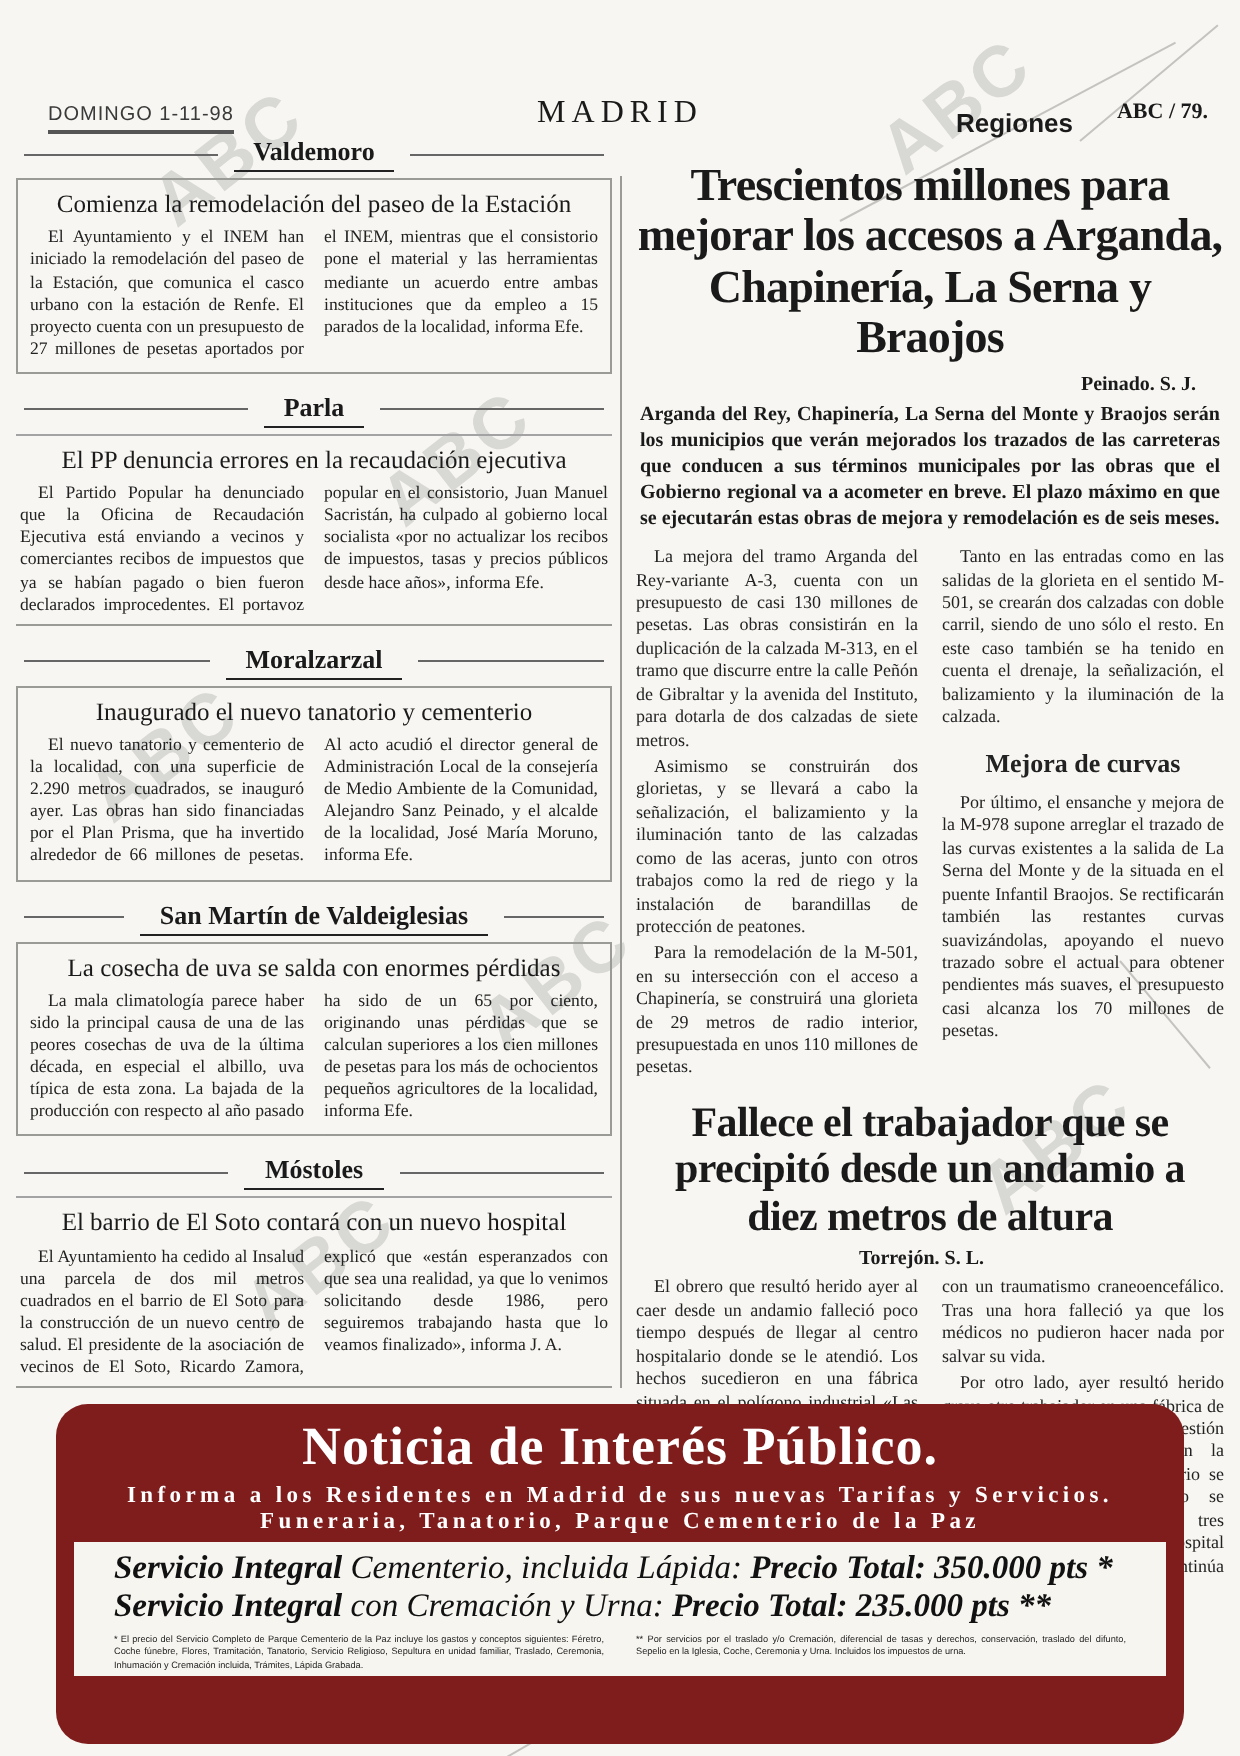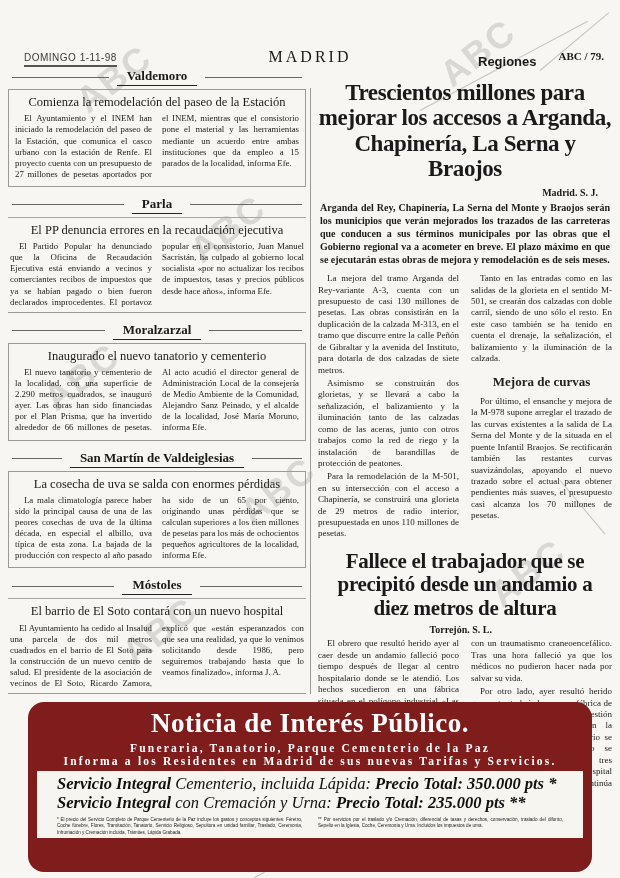--- a/index.html
+++ b/index.html
@@ -155,21 +155,21 @@
         <div class="body-2col">El Ayuntamiento ha cedido al Insalud una parcela de dos mil metros cuadrados en el barrio de El Soto para la construcción de un nuevo centro de salud. El presidente de la asociación de vecinos de El Soto, Ricardo Zamora, explicó que «están esperanzados con que sea una realidad, ya que lo venimos solicitando desde 1986, pero seguiremos trabajando hasta que lo veamos finalizado», informa J. A.</div>
       </div>
     </div>
 
   </div>
 
   <div class="col-right">
 
     <section>
       <h1 class="headline-xl">Trescientos millones para mejorar los accesos a Arganda, Chapinería, La Serna y Braojos</h1>
-      <div class="dateline">Madrid. S. J.</div>
+      <div class="dateline">Peinado. S. J.</div>
       <p class="lead">Arganda del Rey, Chapinería, La Serna del Monte y Braojos serán los municipios que verán mejorados los trazados de las carreteras que conducen a sus términos municipales por las obras que el Gobierno regional va a acometer en breve. El plazo máximo en que se ejecutarán estas obras de mejora y remodelación es de seis meses.</p>
       <div class="body-main">
         <p>La mejora del tramo Arganda del Rey-variante A-3, cuenta con un presupuesto de casi 130 millones de pesetas. Las obras consistirán en la duplicación de la calzada M-313, en el tramo que discurre entre la calle Peñón de Gibraltar y la avenida del Instituto, para dotarla de dos calzadas de siete metros.</p>
         <p>Asimismo se construirán dos glorietas, y se llevará a cabo la señalización, el balizamiento y la iluminación tanto de las calzadas como de las aceras, junto con otros trabajos como la red de riego y la instalación de barandillas de protección de peatones.</p>
         <p>Para la remodelación de la M-501, en su intersección con el acceso a Chapinería, se construirá una glorieta de 29 metros de radio interior, presupuestada en unos 110 millones de pesetas.</p>
         <p>Tanto en las entradas como en las salidas de la glorieta en el sentido M-501, se crearán dos calzadas con doble carril, siendo de uno sólo el resto. En este caso también se ha tenido en cuenta el drenaje, la señalización, el balizamiento y la iluminación de la calzada.</p>
         <h3 class="subhead">Mejora de curvas</h3>
         <p>Por último, el ensanche y mejora de la M-978 supone arreglar el trazado de las curvas existentes a la salida de La Serna del Monte y de la situada en el puente Infantil Braojos. Se rectificarán también las restantes curvas suavizándolas, apoyando el nuevo trazado sobre el actual para obtener pendientes más suaves, el presupuesto casi alcanza los 70 millones de pesetas.</p>
       </div>
     </section>
@@ -181,22 +181,22 @@
         <p>El obrero que resultó herido ayer al caer desde un andamio falleció poco tiempo después de llegar al centro hospitalario donde se le atendió. Los hechos sucedieron en una fábrica situada en el polígono industrial «Las Monjas».</p>
         <p>La víctima se encontraba trabajando cuando cayó al suelo desde un andamio situado a unos diez metros de altura. Sus compañeros corrieron a auxiliarlo y avisaron a los servicios de emergencia. Una unidad del Insalud se desplazó al lugar y trasladó al obrero al hospital La Princesa donde ingresó con un traumatismo craneoencefálico. Tras una hora falleció ya que los médicos no pudieron hacer nada por salvar su vida.</p>
         <p>Por otro lado, ayer resultó herido grave otro trabajador en una fábrica de la empresa «Técnicas y Gestión Medioambientales», situada en la carretera de Valencia. El operario se encontraba trabajando cuando se precipitó desde una altura de tres metros. Fue trasladado al Hospital Gregorio Marañón donde continúa ingresado.</p>
       </div>
     </section>
 
   </div>
 
   <div class="ad">
     <div class="ad-title">Noticia de Interés Público.</div>
+    <div class="ad-sub">Informa a los Residentes en Madrid de sus nuevas Tarifas y Servicios.</div>
     <div class="ad-sub">Funeraria, Tanatorio, Parque Cementerio de la Paz</div>
-    <div class="ad-sub">Informa a los Residentes en Madrid de sus nuevas Tarifas y Servicios.</div>
     <div class="ad-panel">
       <div class="offer">
         <span class="bold">Servicio Integral</span><span> Cementerio, incluida Lápida: </span><span class="bold">Precio Total: 350.000 pts *</span>
       </div>
       <div class="offer">
         <span class="bold">Servicio Integral</span><span> con Cremación y Urna: </span><span class="bold">Precio Total: 235.000 pts **</span>
       </div>
       <div class="fineprint">
         <div>* El precio del Servicio Completo de Parque Cementerio de la Paz incluye los gastos y conceptos siguientes: Féretro, Coche fúnebre, Flores, Tramitación, Tanatorio, Servicio Religioso, Sepultura en unidad familiar, Traslado, Ceremonia, Inhumación y Cremación incluida, Trámites, Lápida Grabada.</div>
         <div>** Por servicios por el traslado y/o Cremación, diferencial de tasas y derechos, conservación, traslado del difunto, Sepelio en la Iglesia, Coche, Ceremonia y Urna. Incluidos los impuestos de urna.</div>

